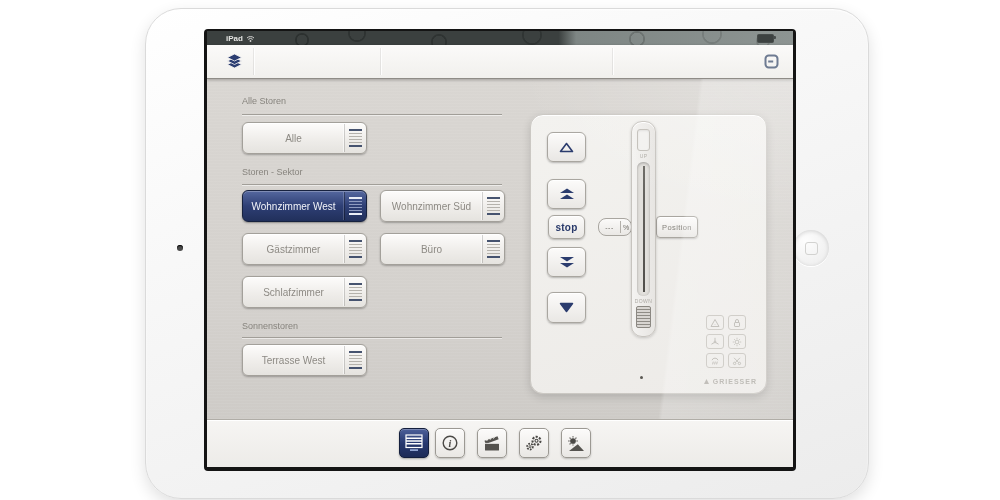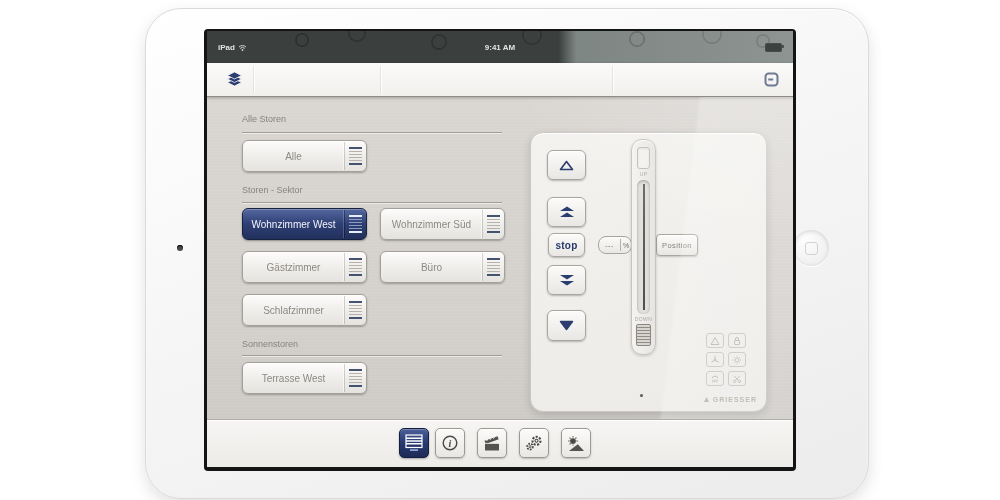--- a/index.html
+++ b/index.html
@@ -20,21 +20,21 @@
         border:1.5px solid #d2d2d0;border-radius:3px;}
 
   
   .screen{position:absolute;left:58px;top:20px;width:592px;height:442px;background:#141414;border-radius:4px;}
   .app{position:absolute;left:3px;top:2px;right:3px;bottom:4px;display:flex;flex-direction:column;overflow:hidden;}
   .glare{position:absolute;inset:0;z-index:40;pointer-events:none;
      background:linear-gradient(97deg,rgba(255,255,255,0) 78.5%,rgba(255,255,255,.22) 79.1%,rgba(255,255,255,.13) 100%),
                 radial-gradient(ellipse 520px 300px at 101% -6%,rgba(255,255,255,.25),rgba(255,255,255,0) 55%);}
 
   
-  .statusbar{height:32px;flex:none;position:relative;display:flex;align-items:center;padding:0 11px;
+  .statusbar{height:14px;flex:none;position:relative;display:flex;align-items:center;padding:0 19px;
      font-size:8px;font-weight:bold;color:#e4e4e2;
      background:
        radial-gradient(circle at 95px 9px, transparent 5px, rgba(22,26,25,.40) 5.5px, rgba(22,26,25,.40) 6.5px, transparent 7.5px),
        radial-gradient(circle at 150px 2px, transparent 7px, rgba(22,26,25,.35) 7.5px, rgba(22,26,25,.35) 8.5px, transparent 9.5px),
        radial-gradient(circle at 232px 11px, transparent 6px, rgba(22,26,25,.35) 6.5px, rgba(22,26,25,.35) 7.5px, transparent 8.5px),
        radial-gradient(circle at 325px 4px, transparent 8px, rgba(22,26,25,.30) 8.5px, rgba(22,26,25,.30) 9.5px, transparent 10.5px),
        radial-gradient(circle at 430px 8px, transparent 6px, rgba(90,96,94,.55) 6.5px, rgba(90,96,94,.55) 7.5px, transparent 8.5px),
        radial-gradient(circle at 505px 3px, transparent 8px, rgba(105,111,109,.55) 8.5px, rgba(105,111,109,.55) 9.5px, transparent 10.5px),
        radial-gradient(circle at 556px 10px, transparent 5px, rgba(105,111,109,.5) 5.5px, rgba(105,111,109,.5) 6.5px, transparent 7.5px),
        linear-gradient(90deg,#3b403f 0%,#3b403f 60%,#7e8684 63%,#8d9492 100%);}
@@ -136,21 +136,20 @@
     <div class="app">
 
       <div class="statusbar">
         <span class="sb-left">
           <span>iPad</span>
           <svg width="9" height="7" viewBox="0 0 9 7">
               <path d="M1 3 a5 5 0 0 1 7 0 M2.3 4.4 a3.2 3.2 0 0 1 4.4 0" fill="none" stroke="#d5d5d3" stroke-width="1"></path>
               <circle cx="4.5" cy="6" r="0.9" fill="#d5d5d3"></circle>
             </svg>
         </span>
-        <span class="sb-time">9:41 AM</span>
         <span class="sb-batt"></span>
       </div>
 
       <div class="toolbar">
         <div class="tsep" style="left:46px"></div>
         <div class="tsep" style="left:173px"></div>
         <div class="tsep" style="left:405px"></div>
         <div class="hicon" style="left:19px;top:8px">
           <svg width="17" height="16" viewBox="0 0 17 16">
               <g fill="#2c3e72" stroke="#f4f3f1" stroke-width="0.8">

